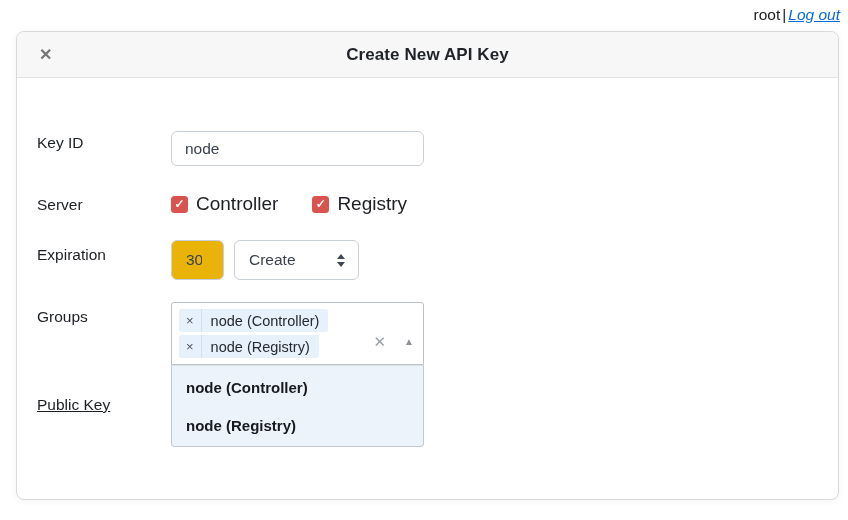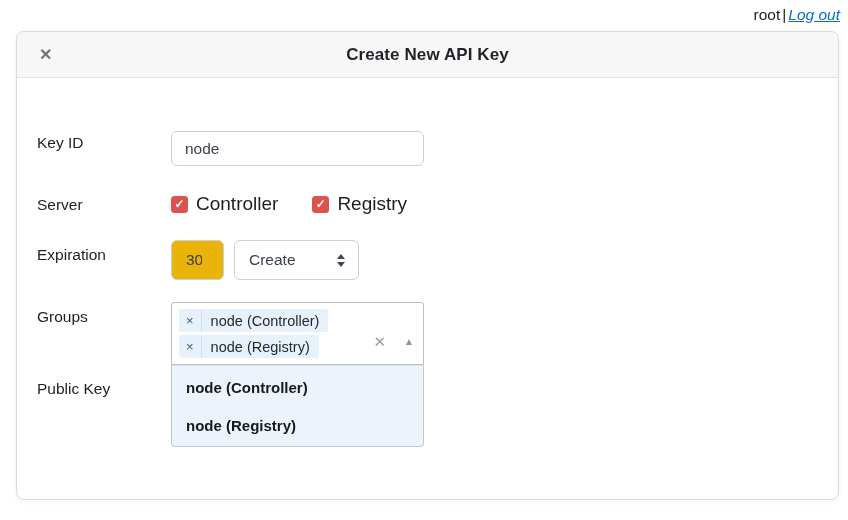--- a/index.html
+++ b/index.html
@@ -199,16 +199,16 @@
     </span>
   </div>
   <span class="groups-clear">✕</span>
   <span class="groups-arrow">▲</span>
 
   <div class="groups-menu">
     <div class="menu-option">node (Controller)</div>
     <div class="menu-option">node (Registry)</div>
   </div>
 
-  <span class="row-label" style="top:348px;">Public Key</span>
+  <span class="row-label" style="top:364px;text-decoration:underline;">Public Key</span>
 
 
 </div>
 
 </body></html>

